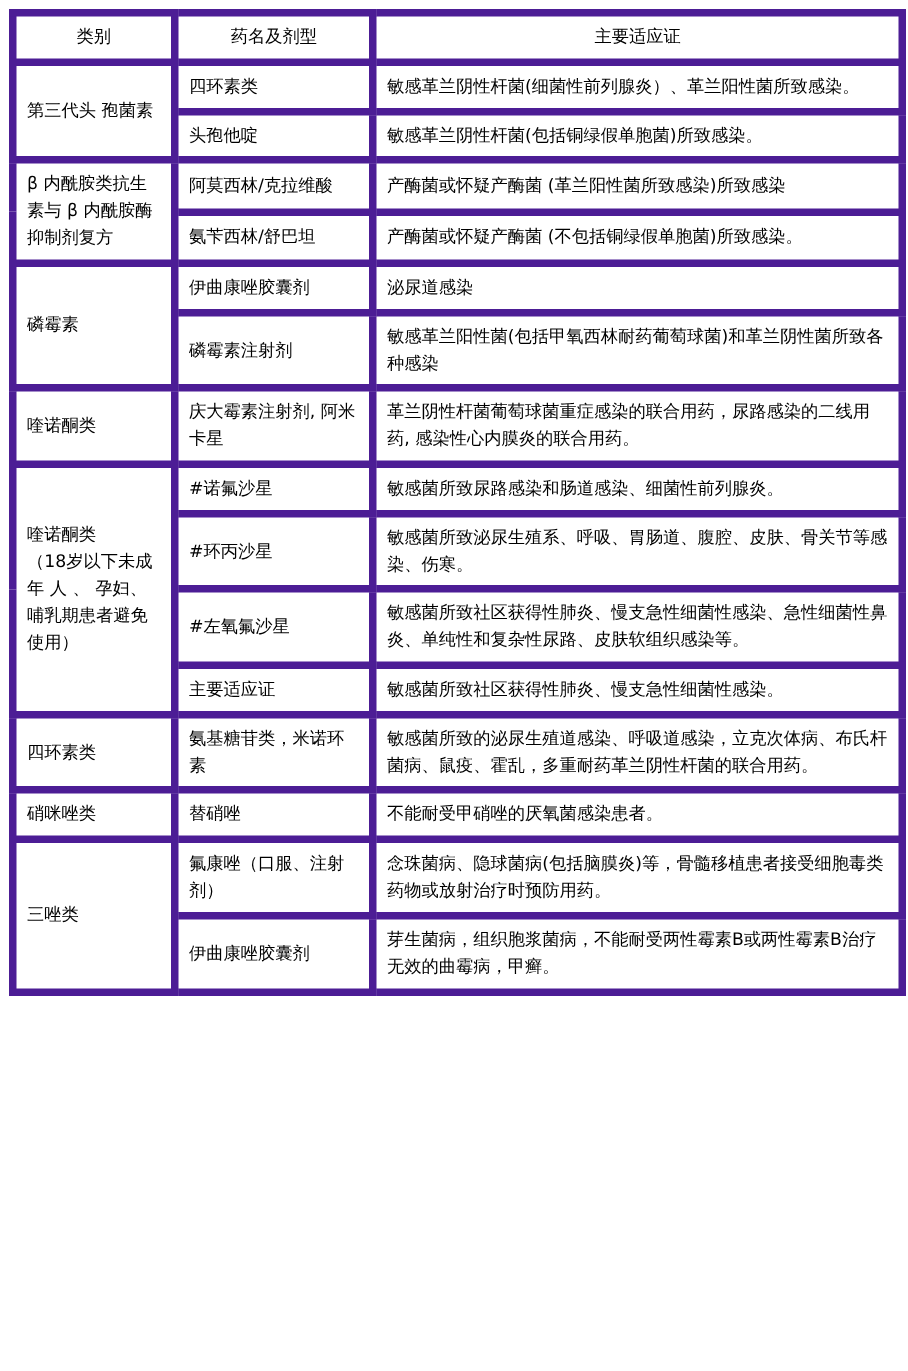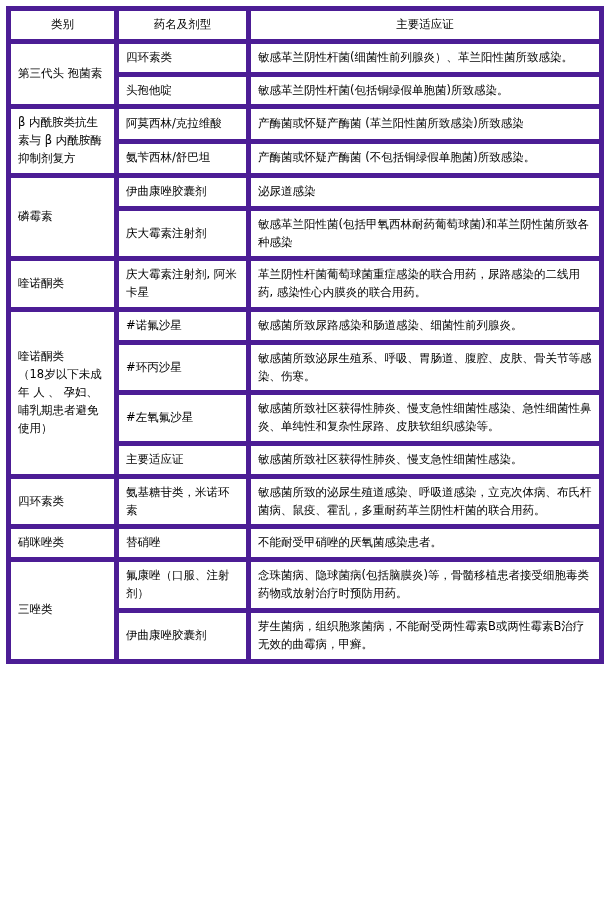--- a/index.html
+++ b/index.html
@@ -97,21 +97,21 @@
         <td class="drug">氨苄西林/舒巴坦</td>
         <td class="ind">产酶菌或怀疑产酶菌 (不包括铜绿假单胞菌)所致感染。</td>
       </tr>
 
       <tr>
         <td class="cat" rowspan="2">磷霉素</td>
         <td class="drug">伊曲康唑胶囊剂</td>
         <td class="ind">泌尿道感染</td>
       </tr>
       <tr>
-        <td class="drug">庆大霉素注射剂</td>
+        <td class="drug">磷霉素注射剂</td>
         <td class="ind">敏感革兰阳性菌(包括甲氧西林耐药葡萄球菌)和革兰阴性菌所致各种感染</td>
       </tr>
 
       <tr>
         <td class="cat">喹诺酮类</td>
         <td class="drug">庆大霉素注射剂, 阿米卡星</td>
         <td class="ind">革兰阴性杆菌葡萄球菌重症感染的联合用药，尿路感染的二线用药, 感染性心内膜炎的联合用药。</td>
       </tr>
 
       <tr>

